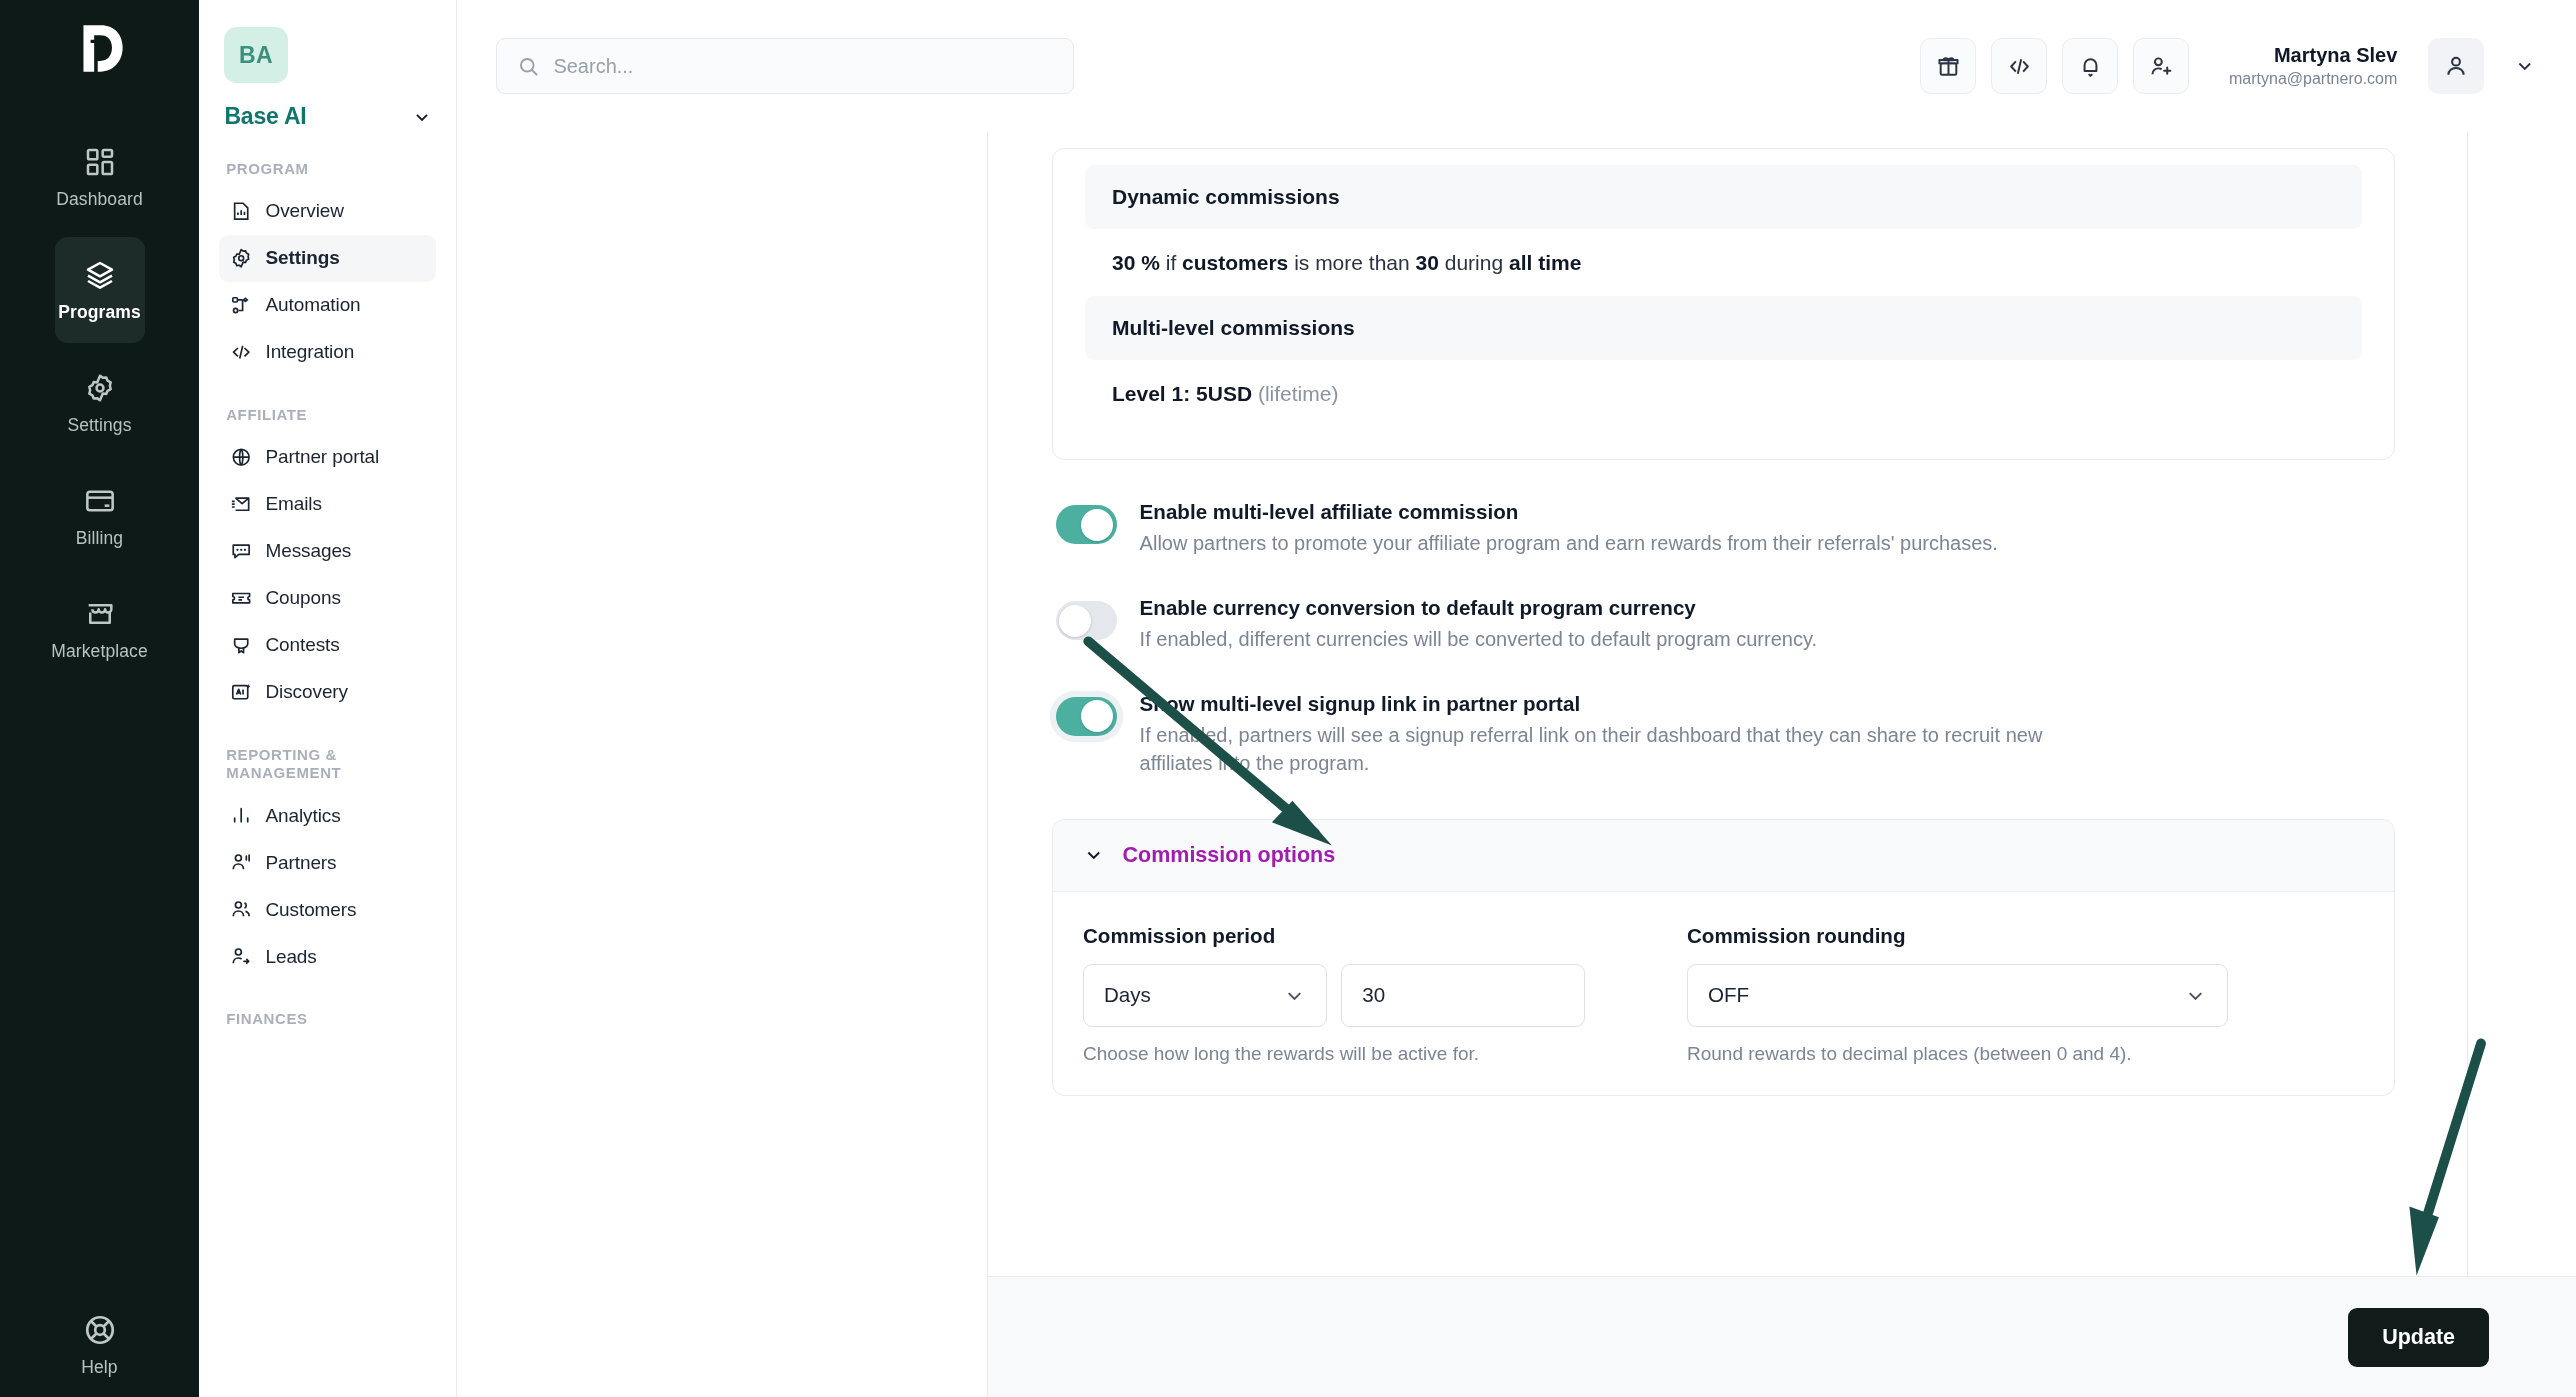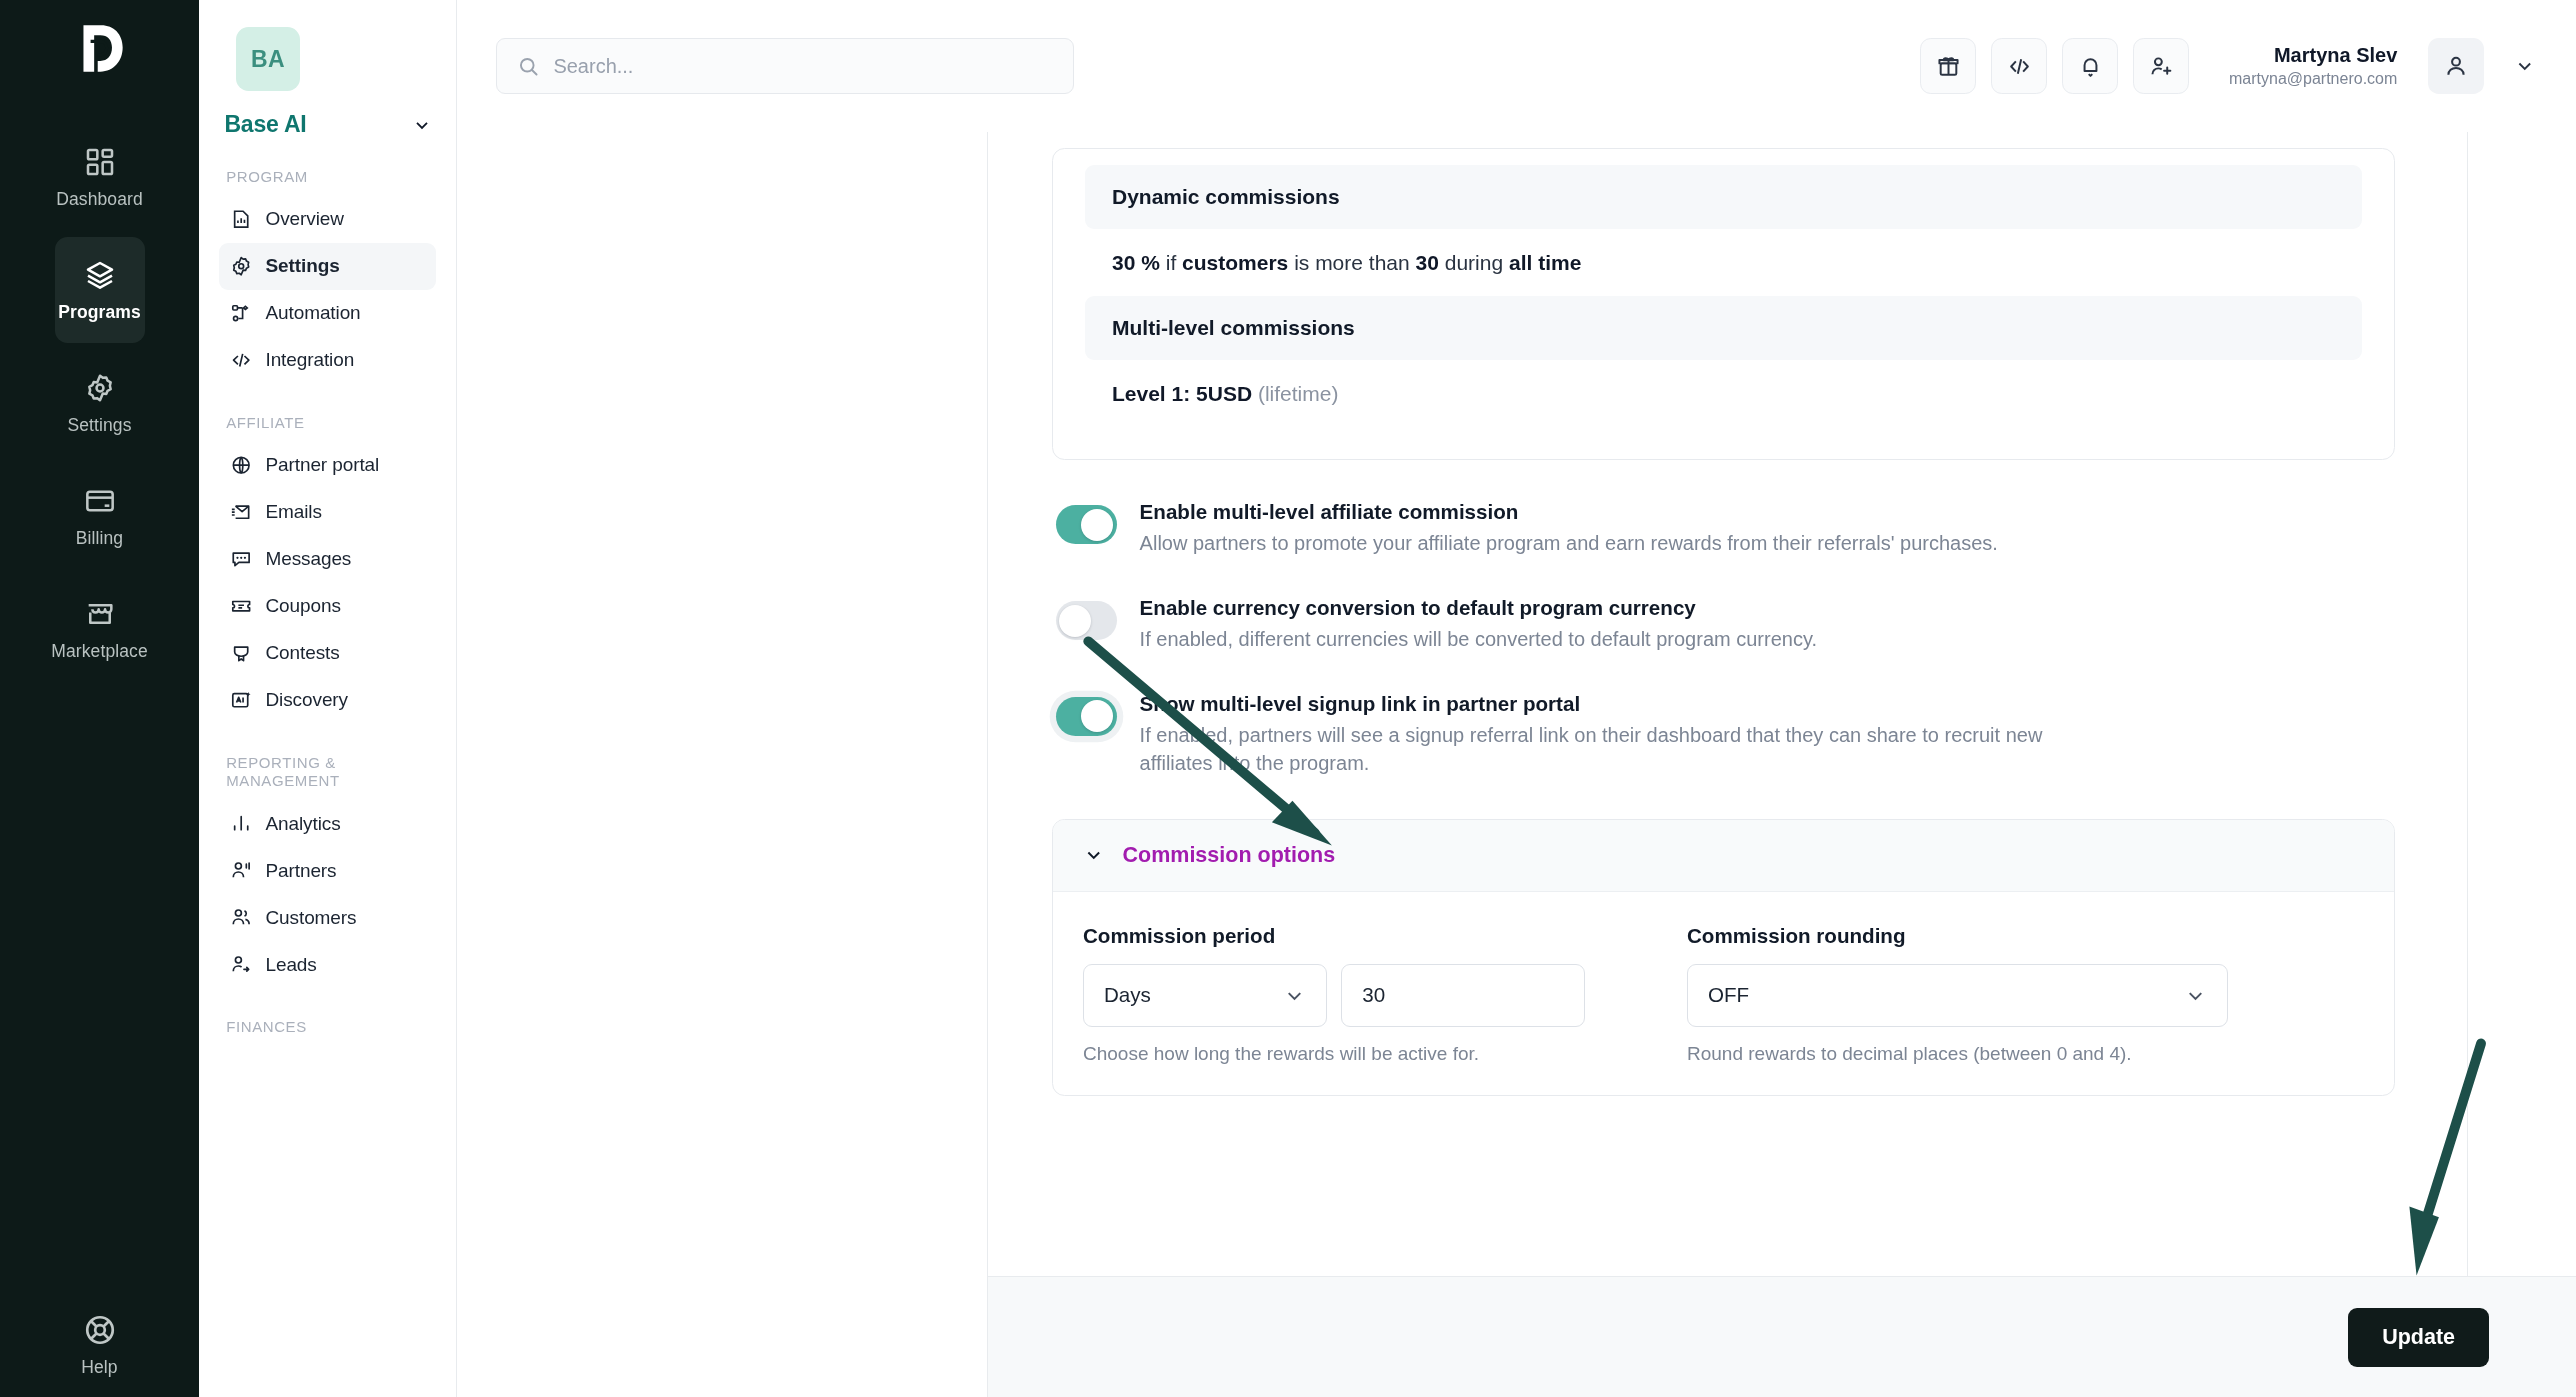--- a/index.html
+++ b/index.html
@@ -37,34 +37,34 @@
     display:flex; flex-direction:column; align-items:center; gap:10px; cursor:pointer;}
   .rail-help svg { width:34px;height:34px;display:block;stroke:#bfc7c6;}
 
   
   .side {
     width: 258px; flex: 0 0 258px; height: 1397px;
     background: #ffffff; border-right: 0.9px solid #e8ebee;
     padding: 27px 20px 0 20px; overflow: hidden; position: relative;
   }
   .prog-avatar {
-    width: 64px; height: 64px; border-radius: 12.5px;
+    width: 64px; height: 56px; border-radius: 12.5px;
     background: #d4efe6; color:#3b8f7f;
     display:flex; align-items:center; justify-content:center;
     font-size: 23px; font-weight: 700; letter-spacing:0.4px;
-    margin-left: 17px;
+    margin-left: 5px;
   }
   .prog-row {
     display:flex; align-items:center; justify-content:space-between;
     margin: 20px 3.6px 0 5.4px; cursor:pointer;
   }
   .prog-name { font-size: 23px; font-weight: 700; color:#0f766e; letter-spacing:-0.2px; }
   .chev { width:20px;height:20px;display:block;stroke:#101828;fill:none;stroke-width:2.2;}
   .sect-title {
-    font-size: 15px; font-weight: 400; color:#aab0bb; letter-spacing:0.6px;
+    font-size: 15px; font-weight: 700; color:#aab0bb; letter-spacing:0.6px;
     margin: 30px 0 9px 7.2px; line-height:1.25;
   }
   .nav-item {
     display:flex; align-items:center; gap: 13.4px;
     height: 47px; padding: 0 10.7px; border-radius: 9px;
     cursor:pointer; color:#1b2431;
   }
   .nav-item.active { background:#f4f6f8; }
   .nav-item .nico { width:22.4px;height:22.4px;flex:0 0 22.4px; display:flex;align-items:center;justify-content:center;}
   .nav-item .nico svg { width:22.4px;height:22.4px;display:block;stroke:#1b2431;fill:none;stroke-width:1.8;}

